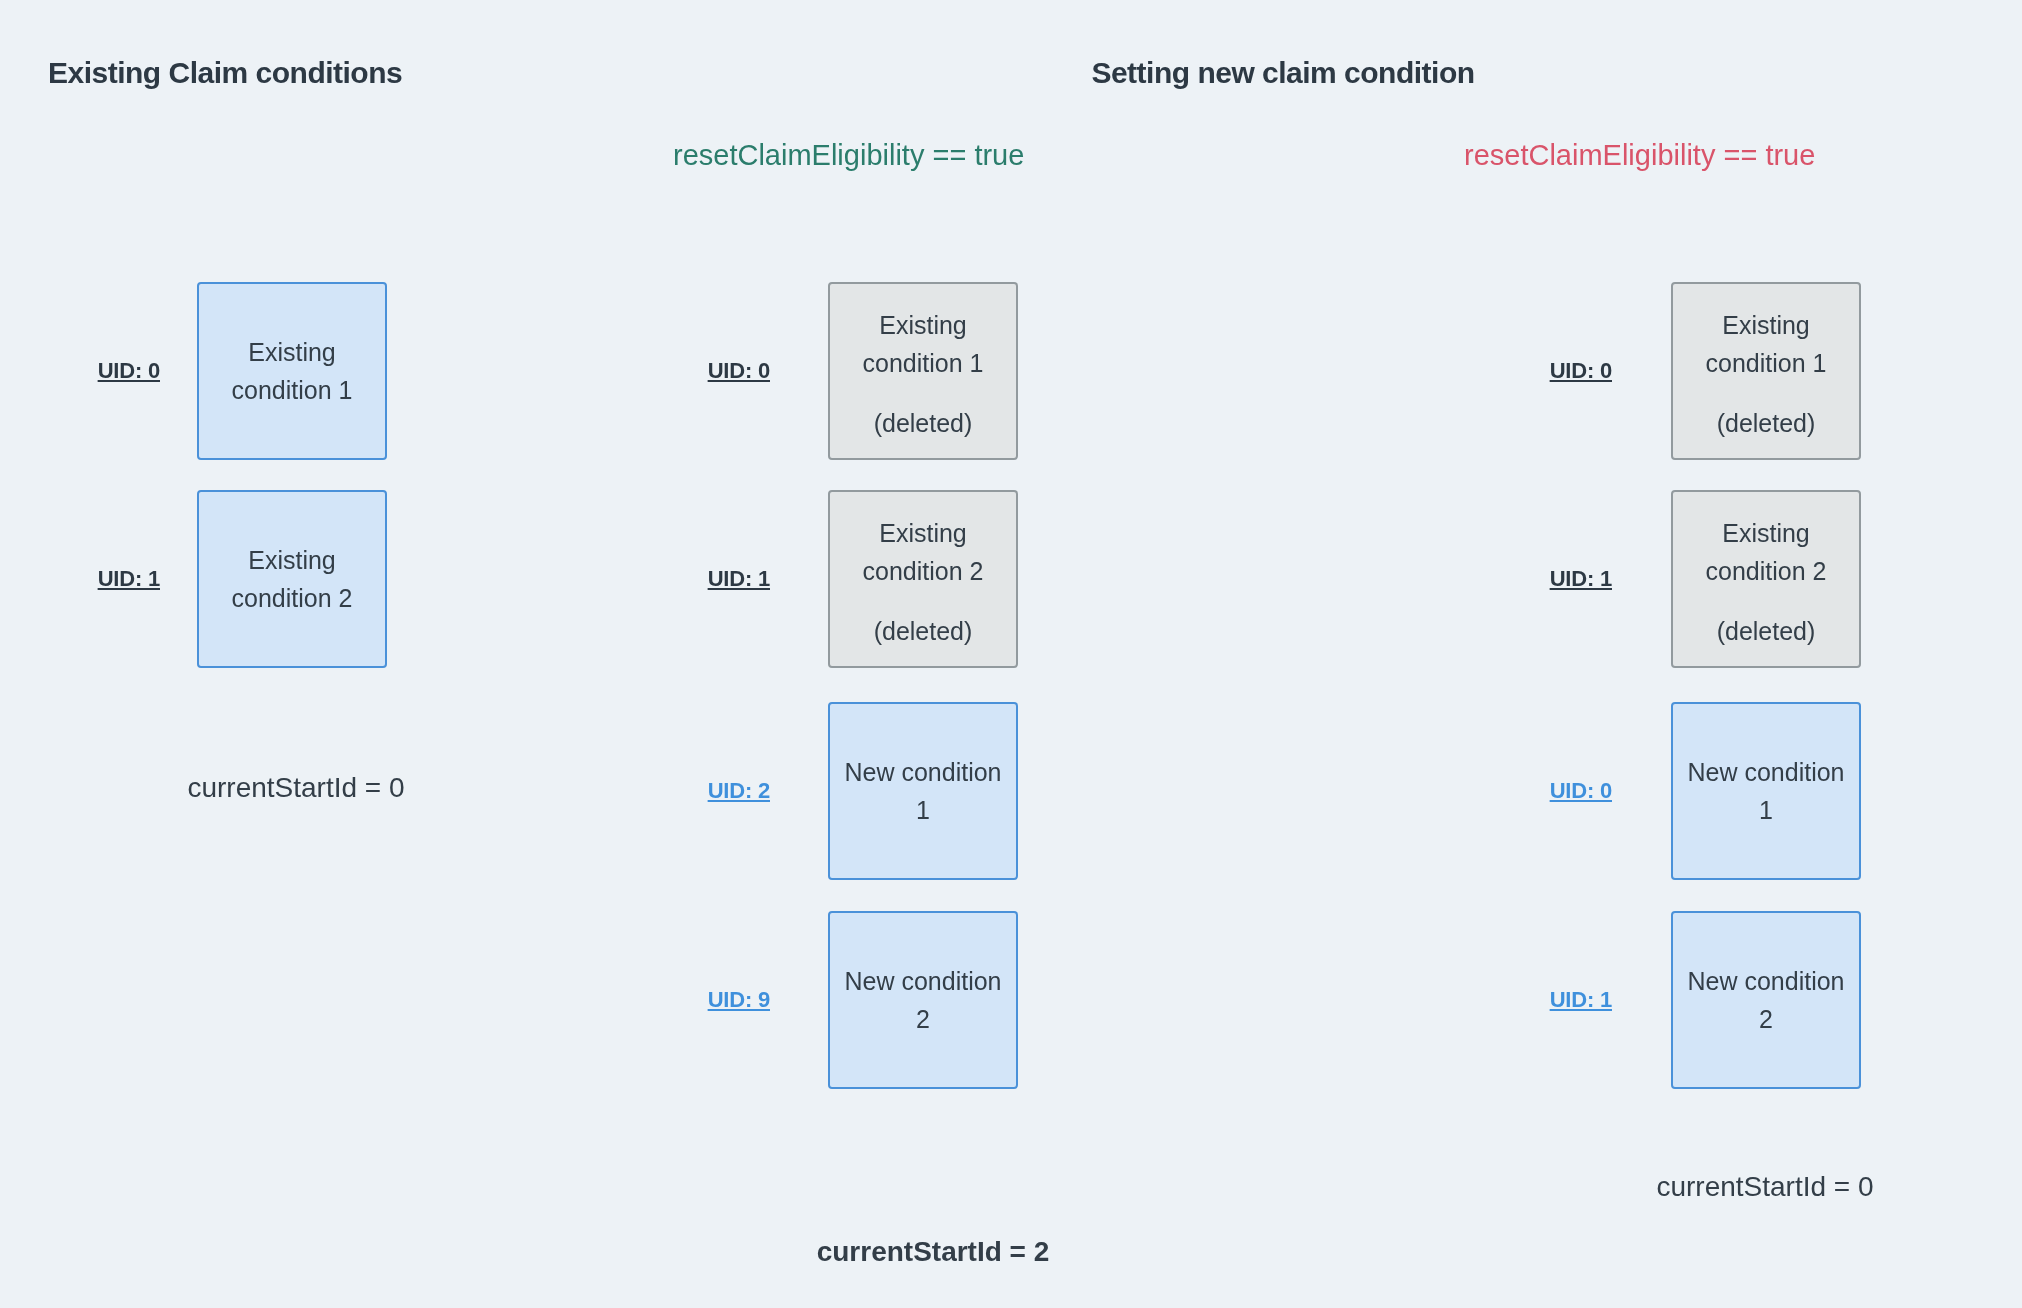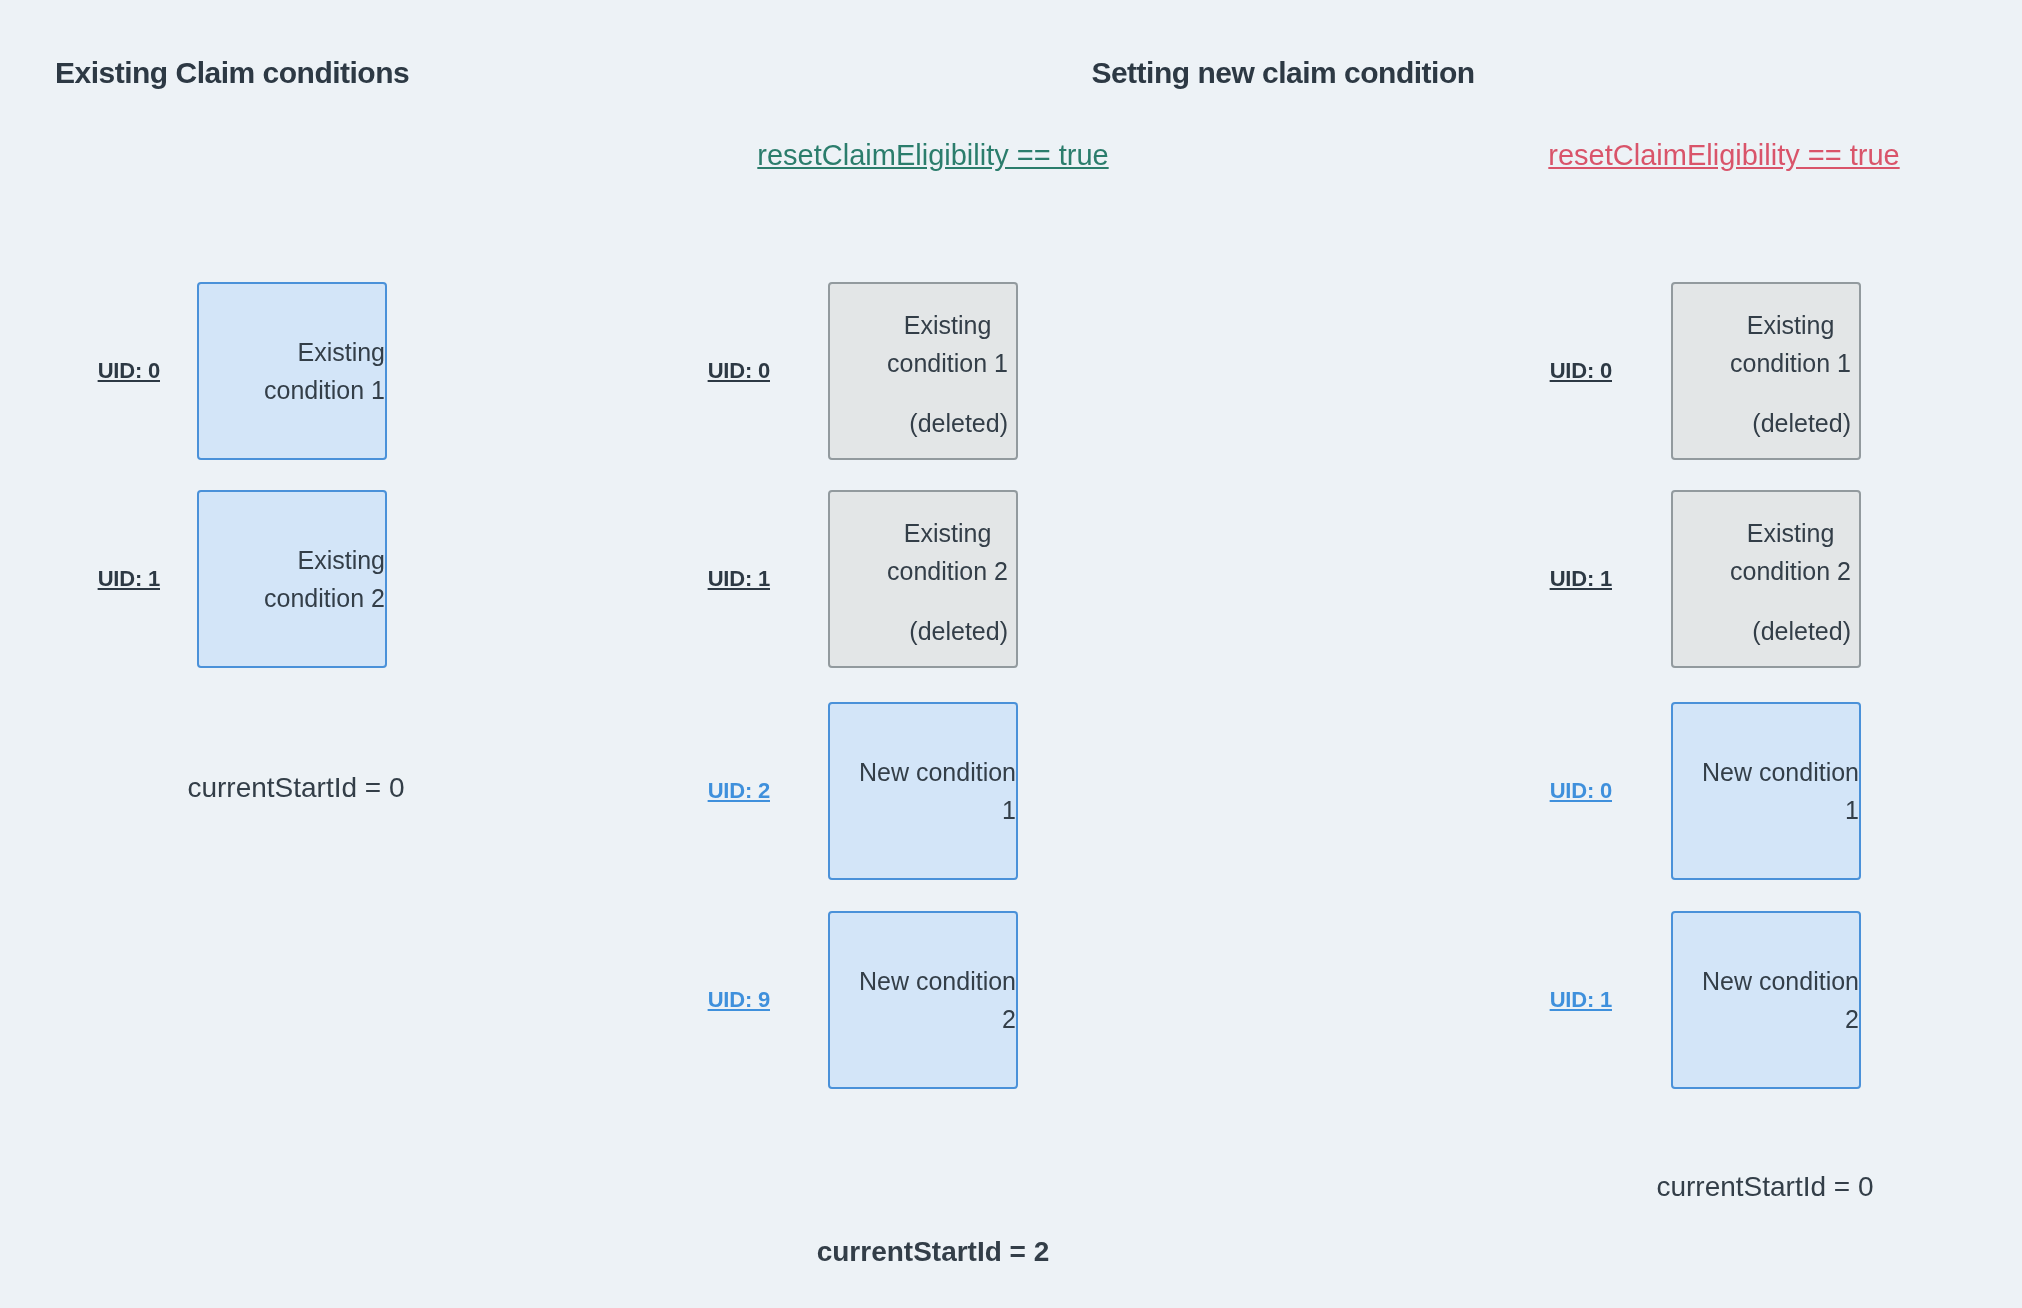--- a/index.html
+++ b/index.html
@@ -25,23 +25,21 @@
     white-space: nowrap;
   }
   .title-center {
     width: 600px;
     text-align: center;
   }
 
   .branch {
     font-size: 29px;
     width: 520px;
-    text-align: center;
     white-space: nowrap;
-    text-decoration: underline;
   }
   .branch-true  { color: var(--branch-true-green, #2b7d6c); }
   .branch-false { color: var(--branch-false-red, #d9546a); }
 
   .uid {
     width: 120px;
     height: 178px;
     display: flex;
     align-items: center;
     justify-content: flex-end;
@@ -54,21 +52,21 @@
   }
   .uid.blue { color: var(--uid-text-blue, #3f90dc); }
 
   .box {
     width: 190px;
     height: 178px;
     box-sizing: border-box;
     border-radius: 4px;
     display: flex;
     flex-direction: column;
-    align-items: flex-end;
+    align-items: center;
     justify-content: center;
     text-align: center;
     font-size: 25px;
   }
   .box .line { line-height: 38px; }
   .box.blue {
     background: var(--blue-box-fill, #d3e5f8);
     border: 2px solid var(--blue-box-border, #4a91d9);
   }
   .box.gray {
@@ -82,21 +80,21 @@
     width: 420px;
     text-align: center;
     font-size: 28px;
     white-space: nowrap;
     color: var(--body-text, #333e48);
   }
 </style>
 </head>
 <body>
 
-<div class="abs title" style="left:55px; top:56px;">Existing Claim conditions</div>
+<div class="abs title" style="left:48px; top:56px;">Existing Claim conditions</div>
 <div class="abs title title-center" style="left:983px; top:56px;">Setting new claim condition</div>
 
 <div class="abs branch branch-true" style="left:673px; top:139px;">resetClaimEligibility == true</div>
 <div class="abs branch branch-false" style="left:1464px; top:139px;">resetClaimEligibility == true</div>
 
 <div class="abs uid" style="left:40px; top:282px;">UID: 0</div>
 <div class="abs box blue" style="left:197px; top:282px;">
   <div class="line">Existing</div>
   <div class="line">condition 1</div>
 </div>

